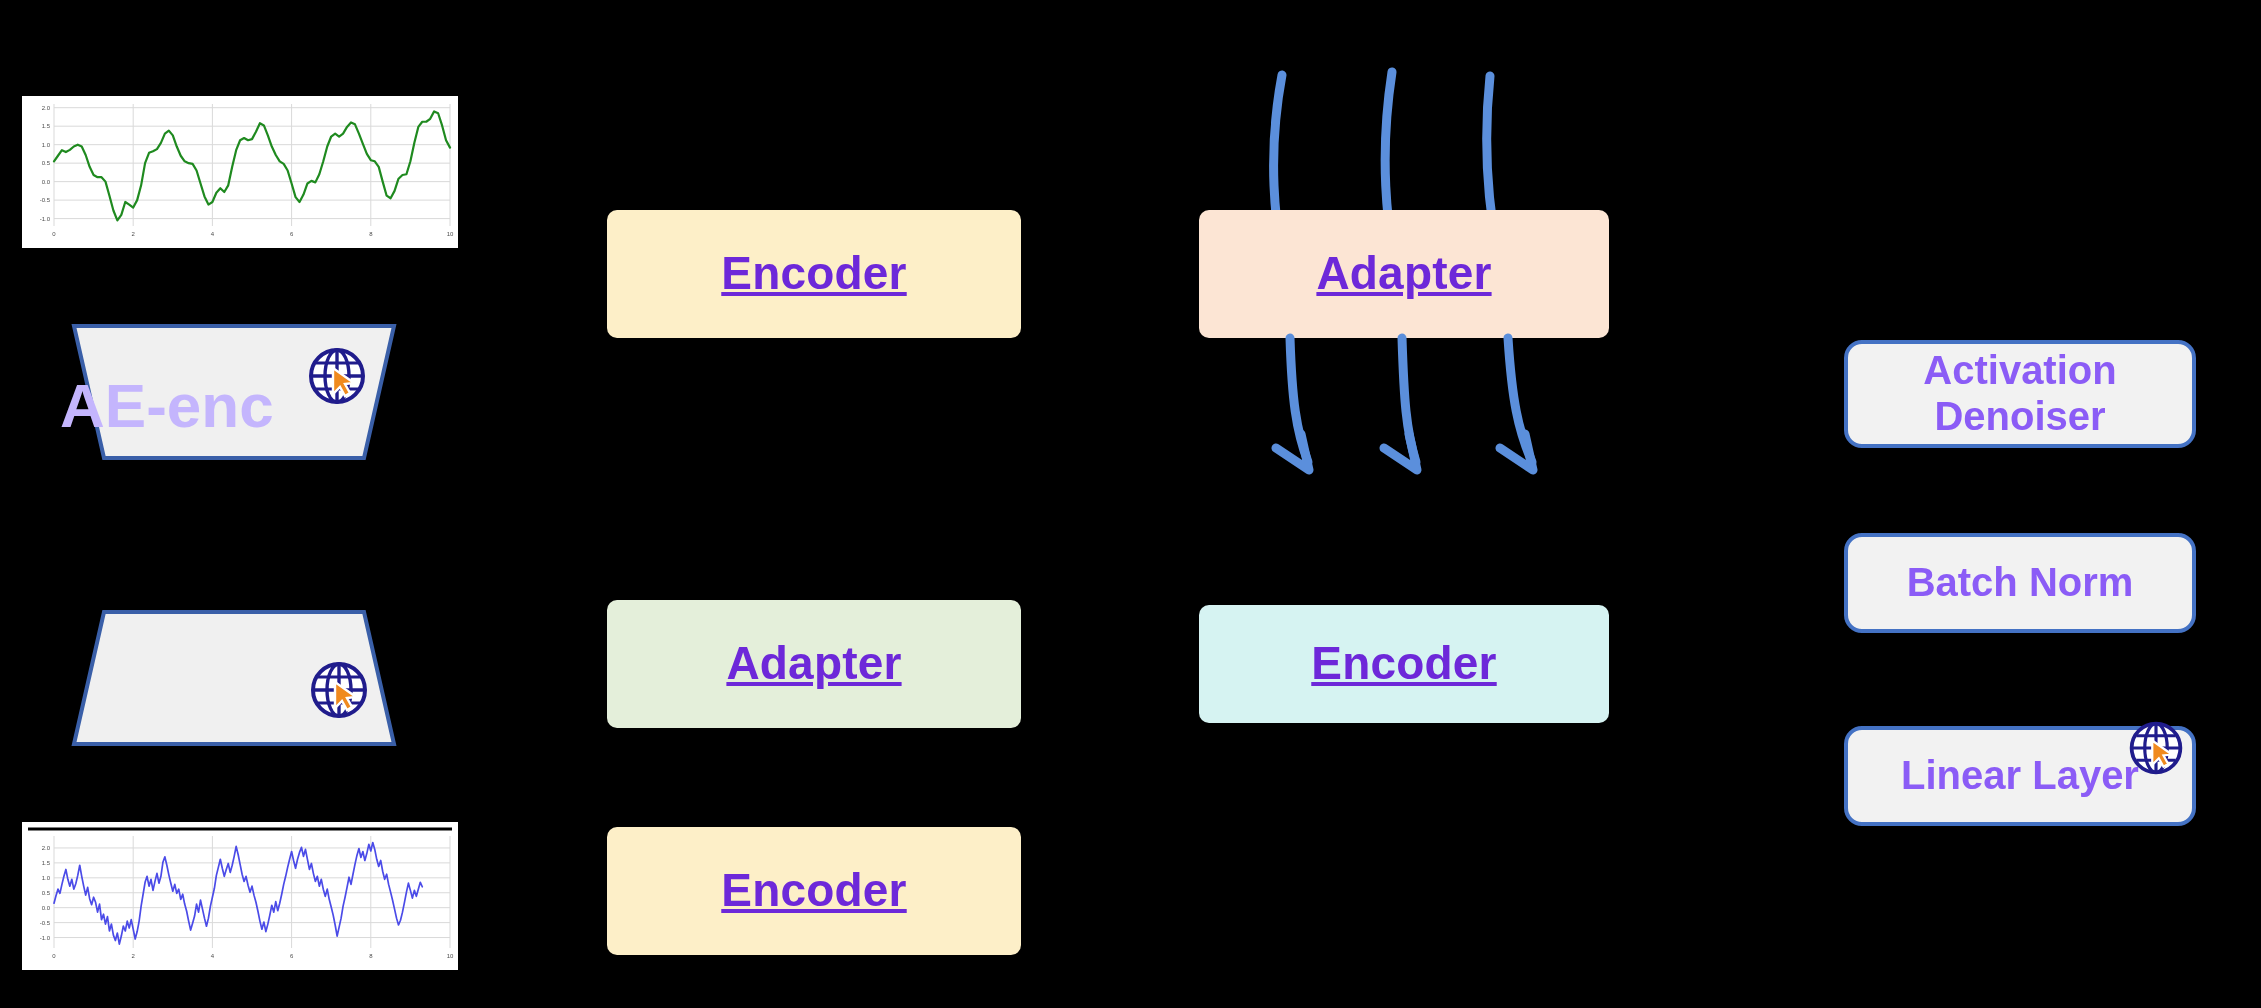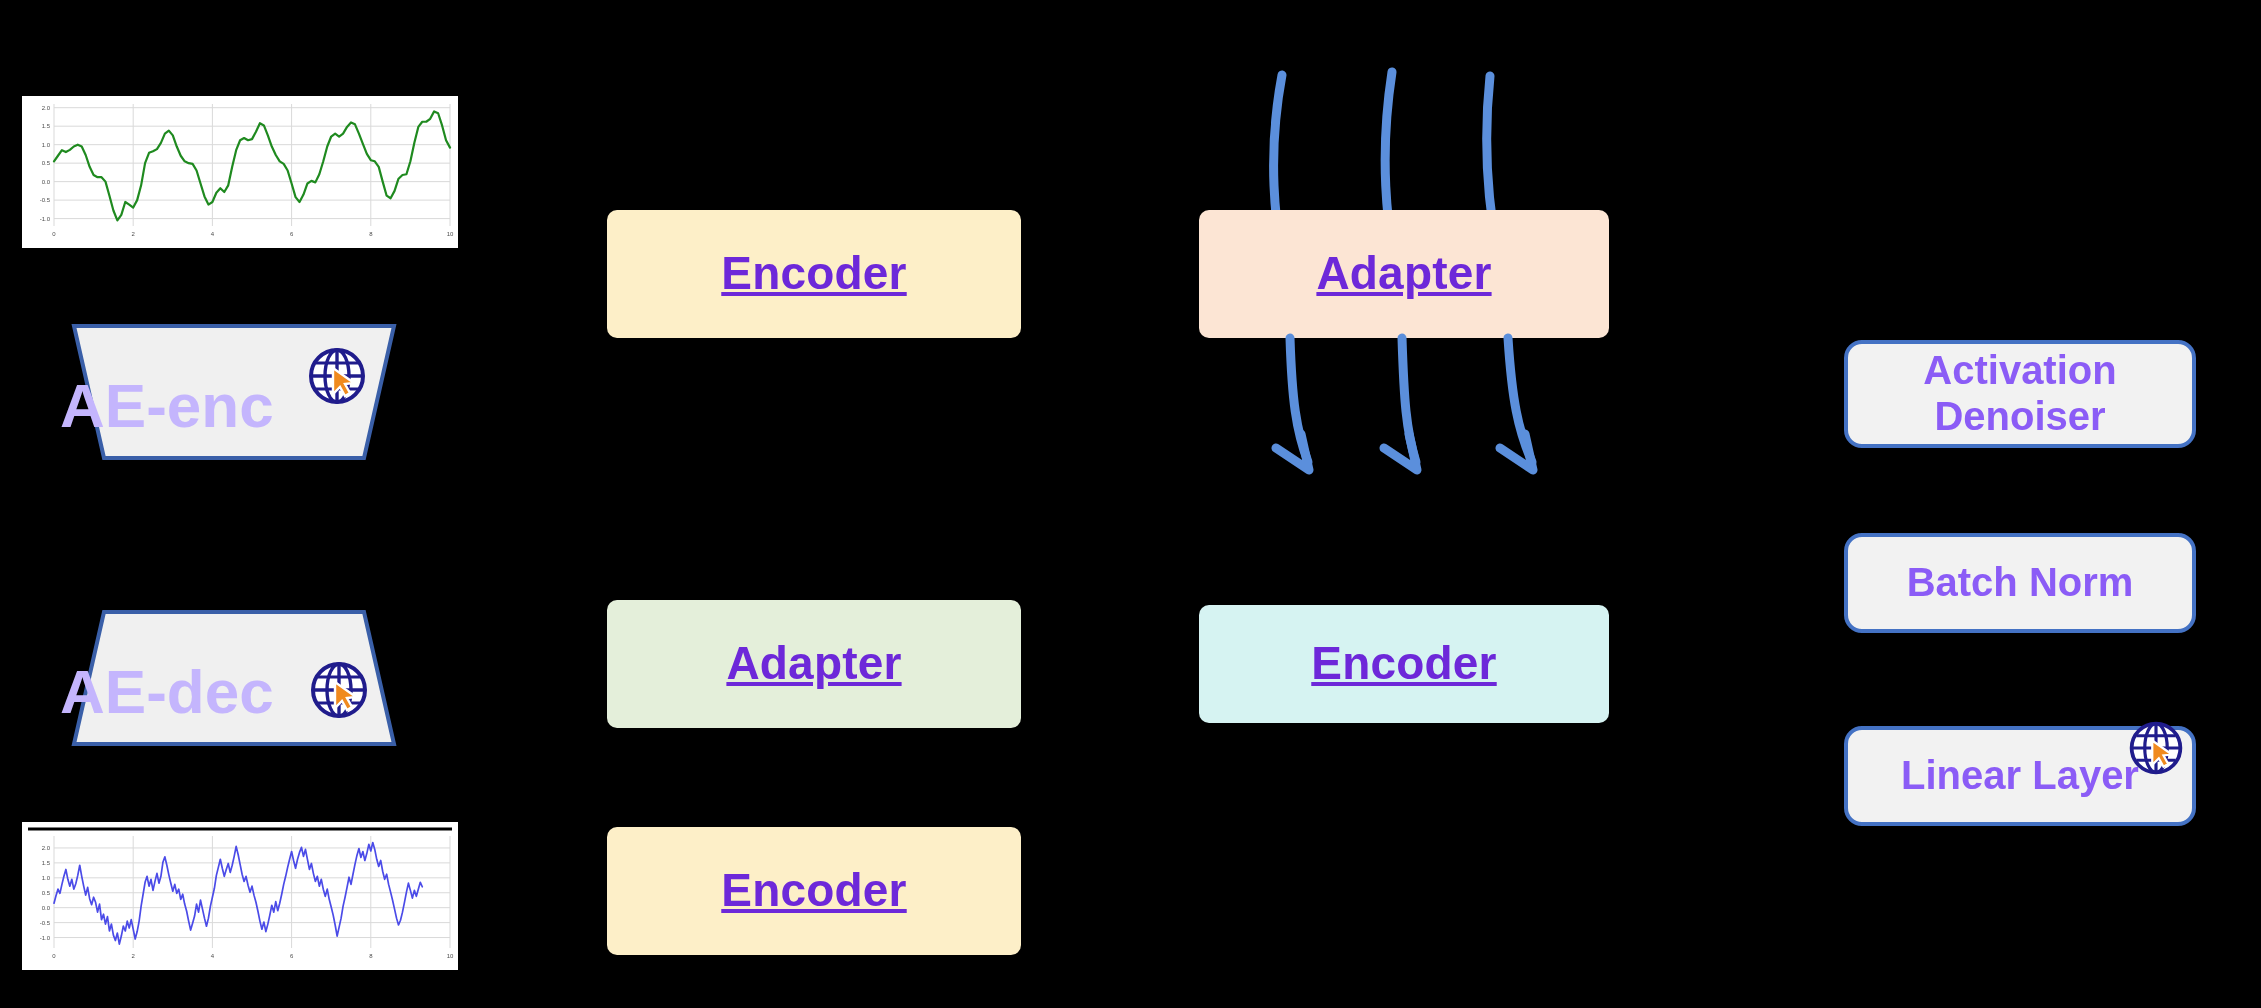--- a/index.html
+++ b/index.html
@@ -187,21 +187,20 @@
       <path d="M11 19 H53" stroke="#201C8C" stroke-width="3.2" fill="none"></path>
       <path d="M11 45 H53" stroke="#201C8C" stroke-width="3.2" fill="none"></path>
       <path d="M28 24 L28 50 L35 43 L40 52 L45 49 L40 40 L49 39 Z" fill="#F08A1E" stroke="#ffffff" stroke-width="2.4"></path>
     </svg>
   </div>
 
   <div class="trap-wrap" style="left:60px; top:608px; width:348px; height:140px;">
     <svg width="348" height="140" viewBox="0 0 348 140" xmlns="http://www.w3.org/2000/svg">
       <polygon points="44,4 304,4 334,136 14,136" fill="#F0F0F0" stroke="#3A5FA8" stroke-width="4"></polygon>
     </svg>
-    <div class="trap-label" style="top:48px;">AE-dec</div>
     <svg class="globe" style="left:247px; top:50px;" width="64" height="64" viewBox="0 0 64 64" xmlns="http://www.w3.org/2000/svg">
       <circle cx="32" cy="32" r="26" fill="#ffffff" stroke="#201C8C" stroke-width="4"></circle>
       <ellipse cx="32" cy="32" rx="12" ry="26" fill="none" stroke="#201C8C" stroke-width="3.4"></ellipse>
       <line x1="32" y1="6" x2="32" y2="58" stroke="#201C8C" stroke-width="3.4"></line>
       <line x1="6" y1="32" x2="58" y2="32" stroke="#201C8C" stroke-width="3.4"></line>
       <path d="M11 19 H53" stroke="#201C8C" stroke-width="3.2" fill="none"></path>
       <path d="M11 45 H53" stroke="#201C8C" stroke-width="3.2" fill="none"></path>
       <path d="M28 24 L28 50 L35 43 L40 52 L45 49 L40 40 L49 39 Z" fill="#F08A1E" stroke="#ffffff" stroke-width="2.4"></path>
     </svg>
   </div>

